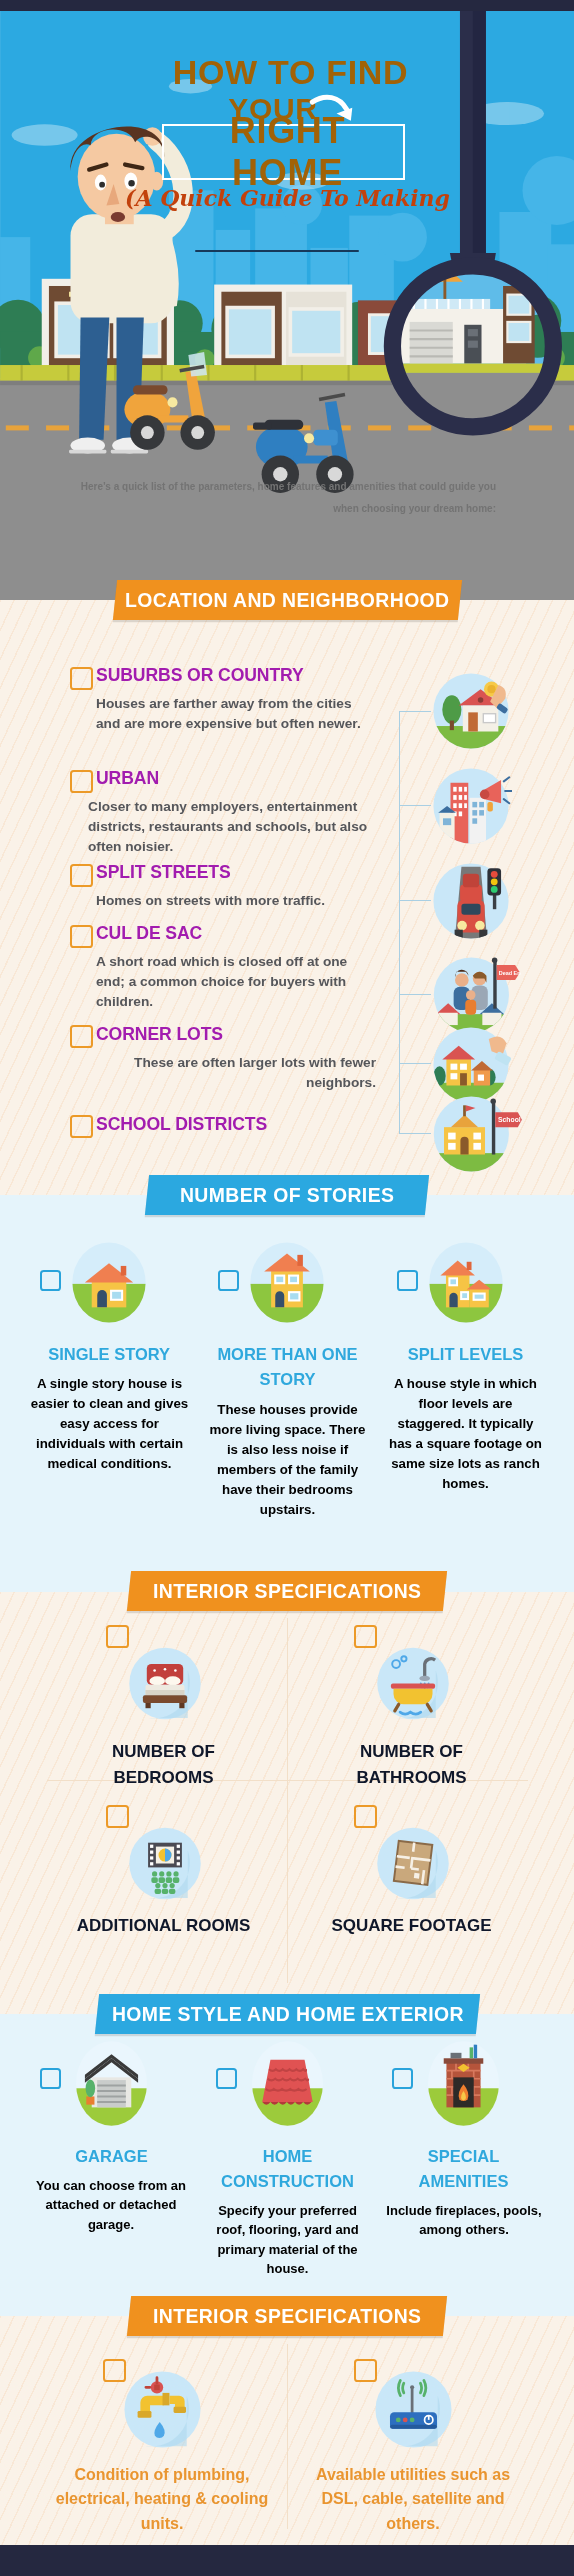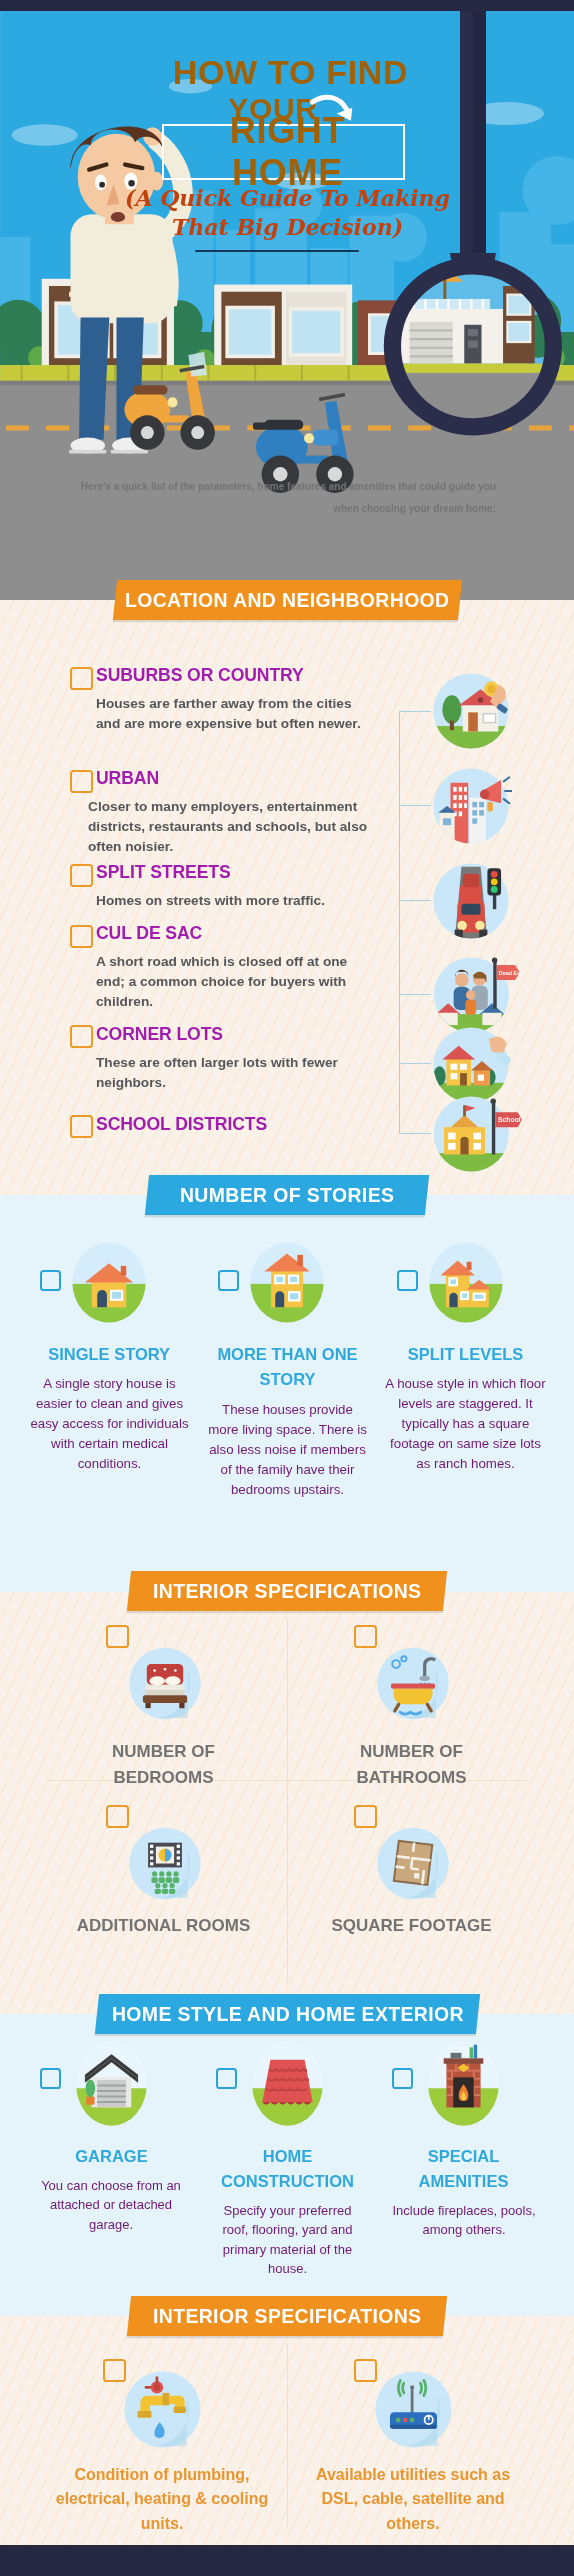--- a/index.html
+++ b/index.html
@@ -26,22 +26,22 @@
   
   .cb{border-radius:3.6px;background:transparent;}
   .cb.o{border:2.9px solid #EC9A28;}
   .cb.b{border:2.9px solid #29A3DB;}
   
   .loc-label{color:#a21caf;font-weight:bold;font-size:17.6px;letter-spacing:-0.1px;white-space:nowrap;}
   .loc-desc{color:#55565A;font-weight:bold;font-size:13.7px;line-height:20px;width:280px;}
   .conn{background:#A9CFE3;}
   
   .col-title{color:#2FA8DD;font-weight:bold;font-size:16.5px;line-height:25px;text-align:center;}
-  .col-desc{color:#701a75;font-weight:normal;font-size:13.3px;line-height:20px;text-align:center;}
-  .cell-label{color:#737373;font-weight:bold;font-size:17px;line-height:26px;text-align:center;}
+  .col-desc{color:#000000;font-weight:bold;font-size:13.3px;line-height:20px;text-align:center;}
+  .cell-label{color:#0f172a;font-weight:bold;font-size:17px;line-height:26px;text-align:center;}
   .fin-desc{color:#E99530;font-weight:bold;font-size:16px;line-height:24.4px;text-align:center;}
   .divline{background:#F2DFC8;}
 </style>
 </head>
 <body>
 
 <div id="canvas">
 
   <div class="abs graybg" style="left:0;top:379px;width:575px;height:221px;"></div>
   <div class="abs cream stripes" style="left:0;top:600px;width:575px;height:595px;"></div>
@@ -231,21 +231,20 @@
   <div class="abs h-title" style="left:165px;top:53px;width:251px;font-size:34px;">HOW TO FIND</div>
   <div class="abs h-title" style="left:165px;top:92px;width:216px;font-size:30px;">YOUR</div>
   <svg class="abs" style="left:308px;top:92px;" width="50" height="33" viewBox="0 0 70 46">
     <path d="M6,14 C24,2 44,6 54,24" stroke="#fff" stroke-width="7" fill="none" stroke-linecap="round"></path>
     <polygon points="60,40 40,30 62,22" fill="#fff"></polygon>
   </svg>
   <div class="abs h-box" style="left:162px;top:124px;width:239px;height:52px;">
     <span class="h-title" style="font-size:36px;padding-left:8px;">RIGHT HOME</span>
   </div>
   <div class="abs h-script" style="left:108px;top:185px;width:359px;font-size:22px;">(A Quick Guide To Making</div>
-  <div class="abs h-script" style="left:108px;top:214px;width:359px;font-size:22px;">That Big Decision)</div>
   <div class="abs" style="left:195px;top:250px;width:164px;height:2.2px;background:#16395B;border-radius:1.4px;"></div>
 
   <div class="abs intro" style="left:79px;top:476px;width:417px;">Here’s a quick list of the parameters, home features and amenities that could guide you when choosing your dream home:</div>
 
   <div class="abs ribbon orange" style="left:115px;top:580px;width:345px;">
     <span>LOCATION AND NEIGHBORHOOD</span>
   </div>
 
   <div class="abs conn" style="left:399px;top:711px;width:1.4px;height:423px;"></div>
   <div class="abs conn" style="left:399px;top:711px;width:32px;height:1.4px;"></div>
@@ -372,21 +371,21 @@
       <rect x="51" y="67" width="16" height="22" rx="6" fill="#E87E31"></rect>
     </g>
     <rect x="92" y="10" width="5" height="70" fill="#3A3F45"></rect>
       <circle cx="94" cy="9" r="4" fill="#3A3F45"></circle>
     <polygon points="97,16 124,16 131,27 124,38 97,38" fill="#E8635A"></polygon>
     <text x="100" y="30" font-family="Liberation Sans,sans-serif" font-size="8" font-weight="bold" fill="#fff">Dead End</text>
   </svg>
 
   <div class="abs cb o" style="left:70px;top:1025px;width:19.4px;height:19.4px;"></div>
   <div class="abs loc-label" style="left:96px;top:1024px;">CORNER LOTS</div>
-  <div class="abs loc-desc" style="left:96px;top:1053px;">These are often larger lots with fewer neighbors.</div>
+  <div class="abs loc-desc" style="left:96px;top:1053px;text-align:right;">These are often larger lots with fewer neighbors.</div>
   <svg class="abs" style="left:430px;top:1024px;" width="82" height="82" viewBox="0 0 120 120">
     <clipPath id="lc5">
         <circle cx="60" cy="60" r="55"></circle>
       </clipPath>
     <circle cx="60" cy="60" r="55" fill="#C9E7F8"></circle>
     <g clip-path="url(#lc5)">
       <rect x="0" y="86" width="120" height="34" fill="#7DBB42"></rect>
       <ellipse cx="14" cy="76" rx="9" ry="14" fill="#2E7D54"></ellipse>
         <ellipse cx="88" cy="78" rx="8" ry="12" fill="#2E7D54"></ellipse>
       <rect x="24" y="50" width="36" height="40" fill="#F6C445"></rect>

